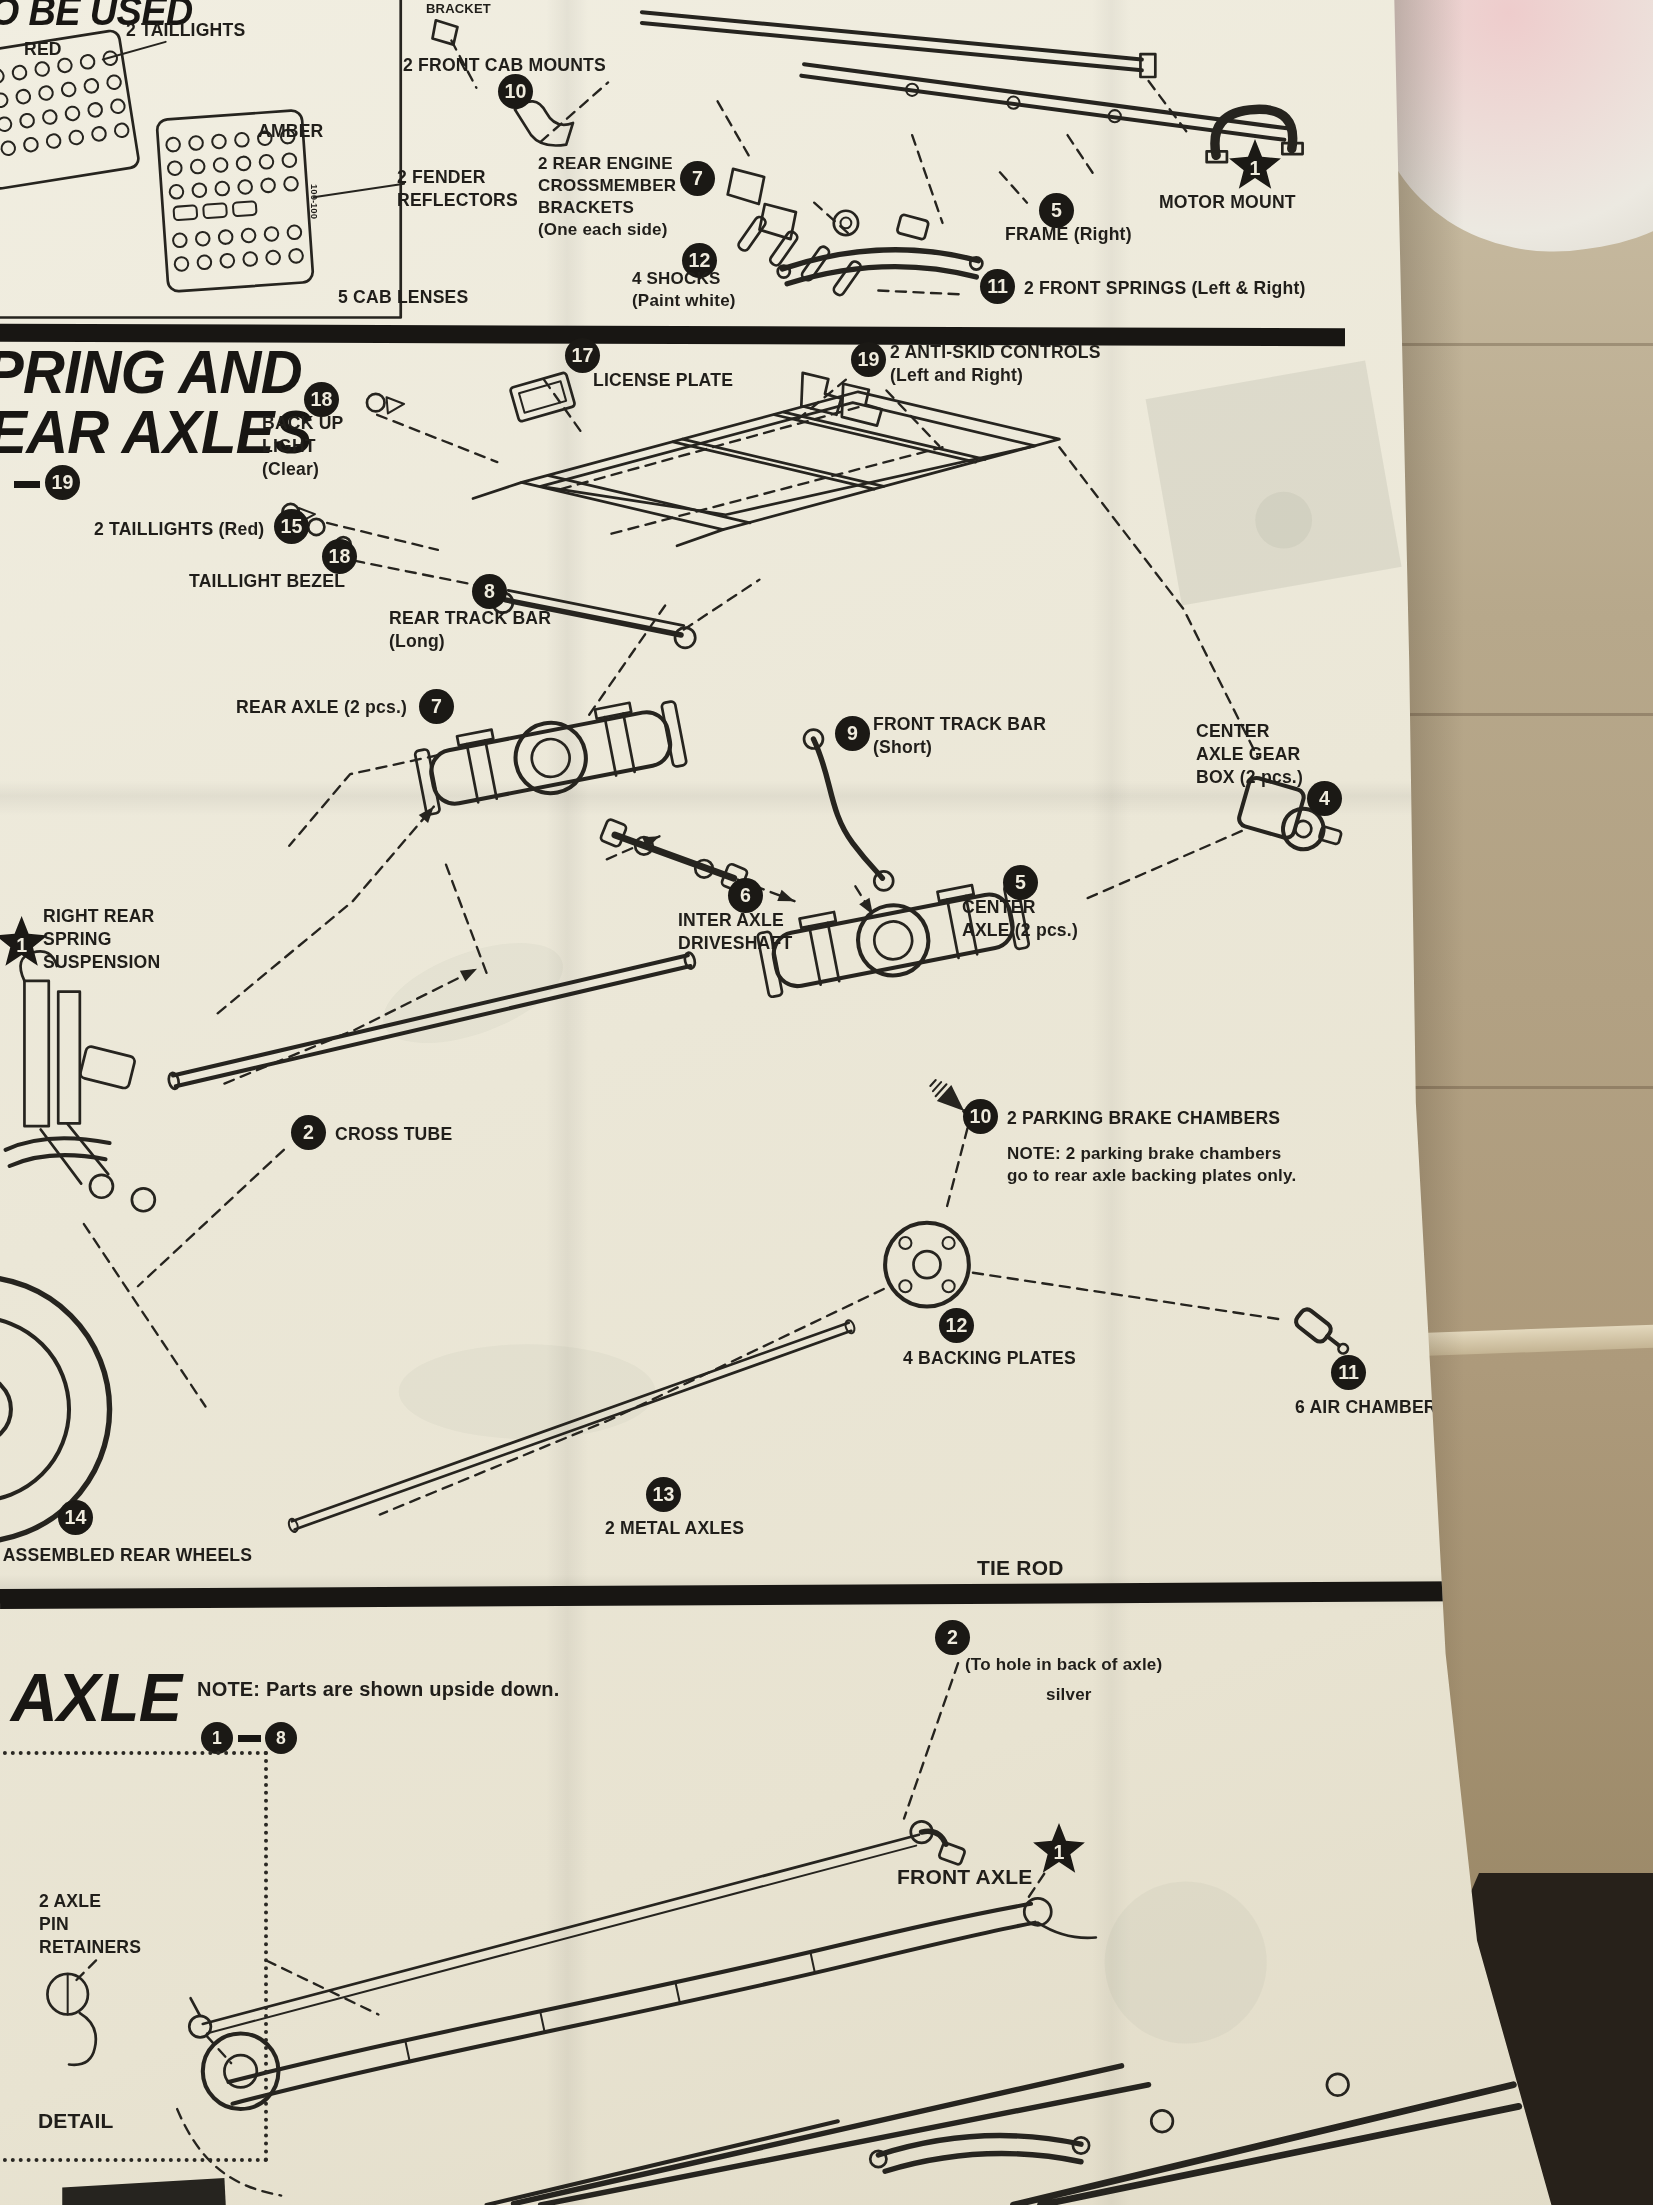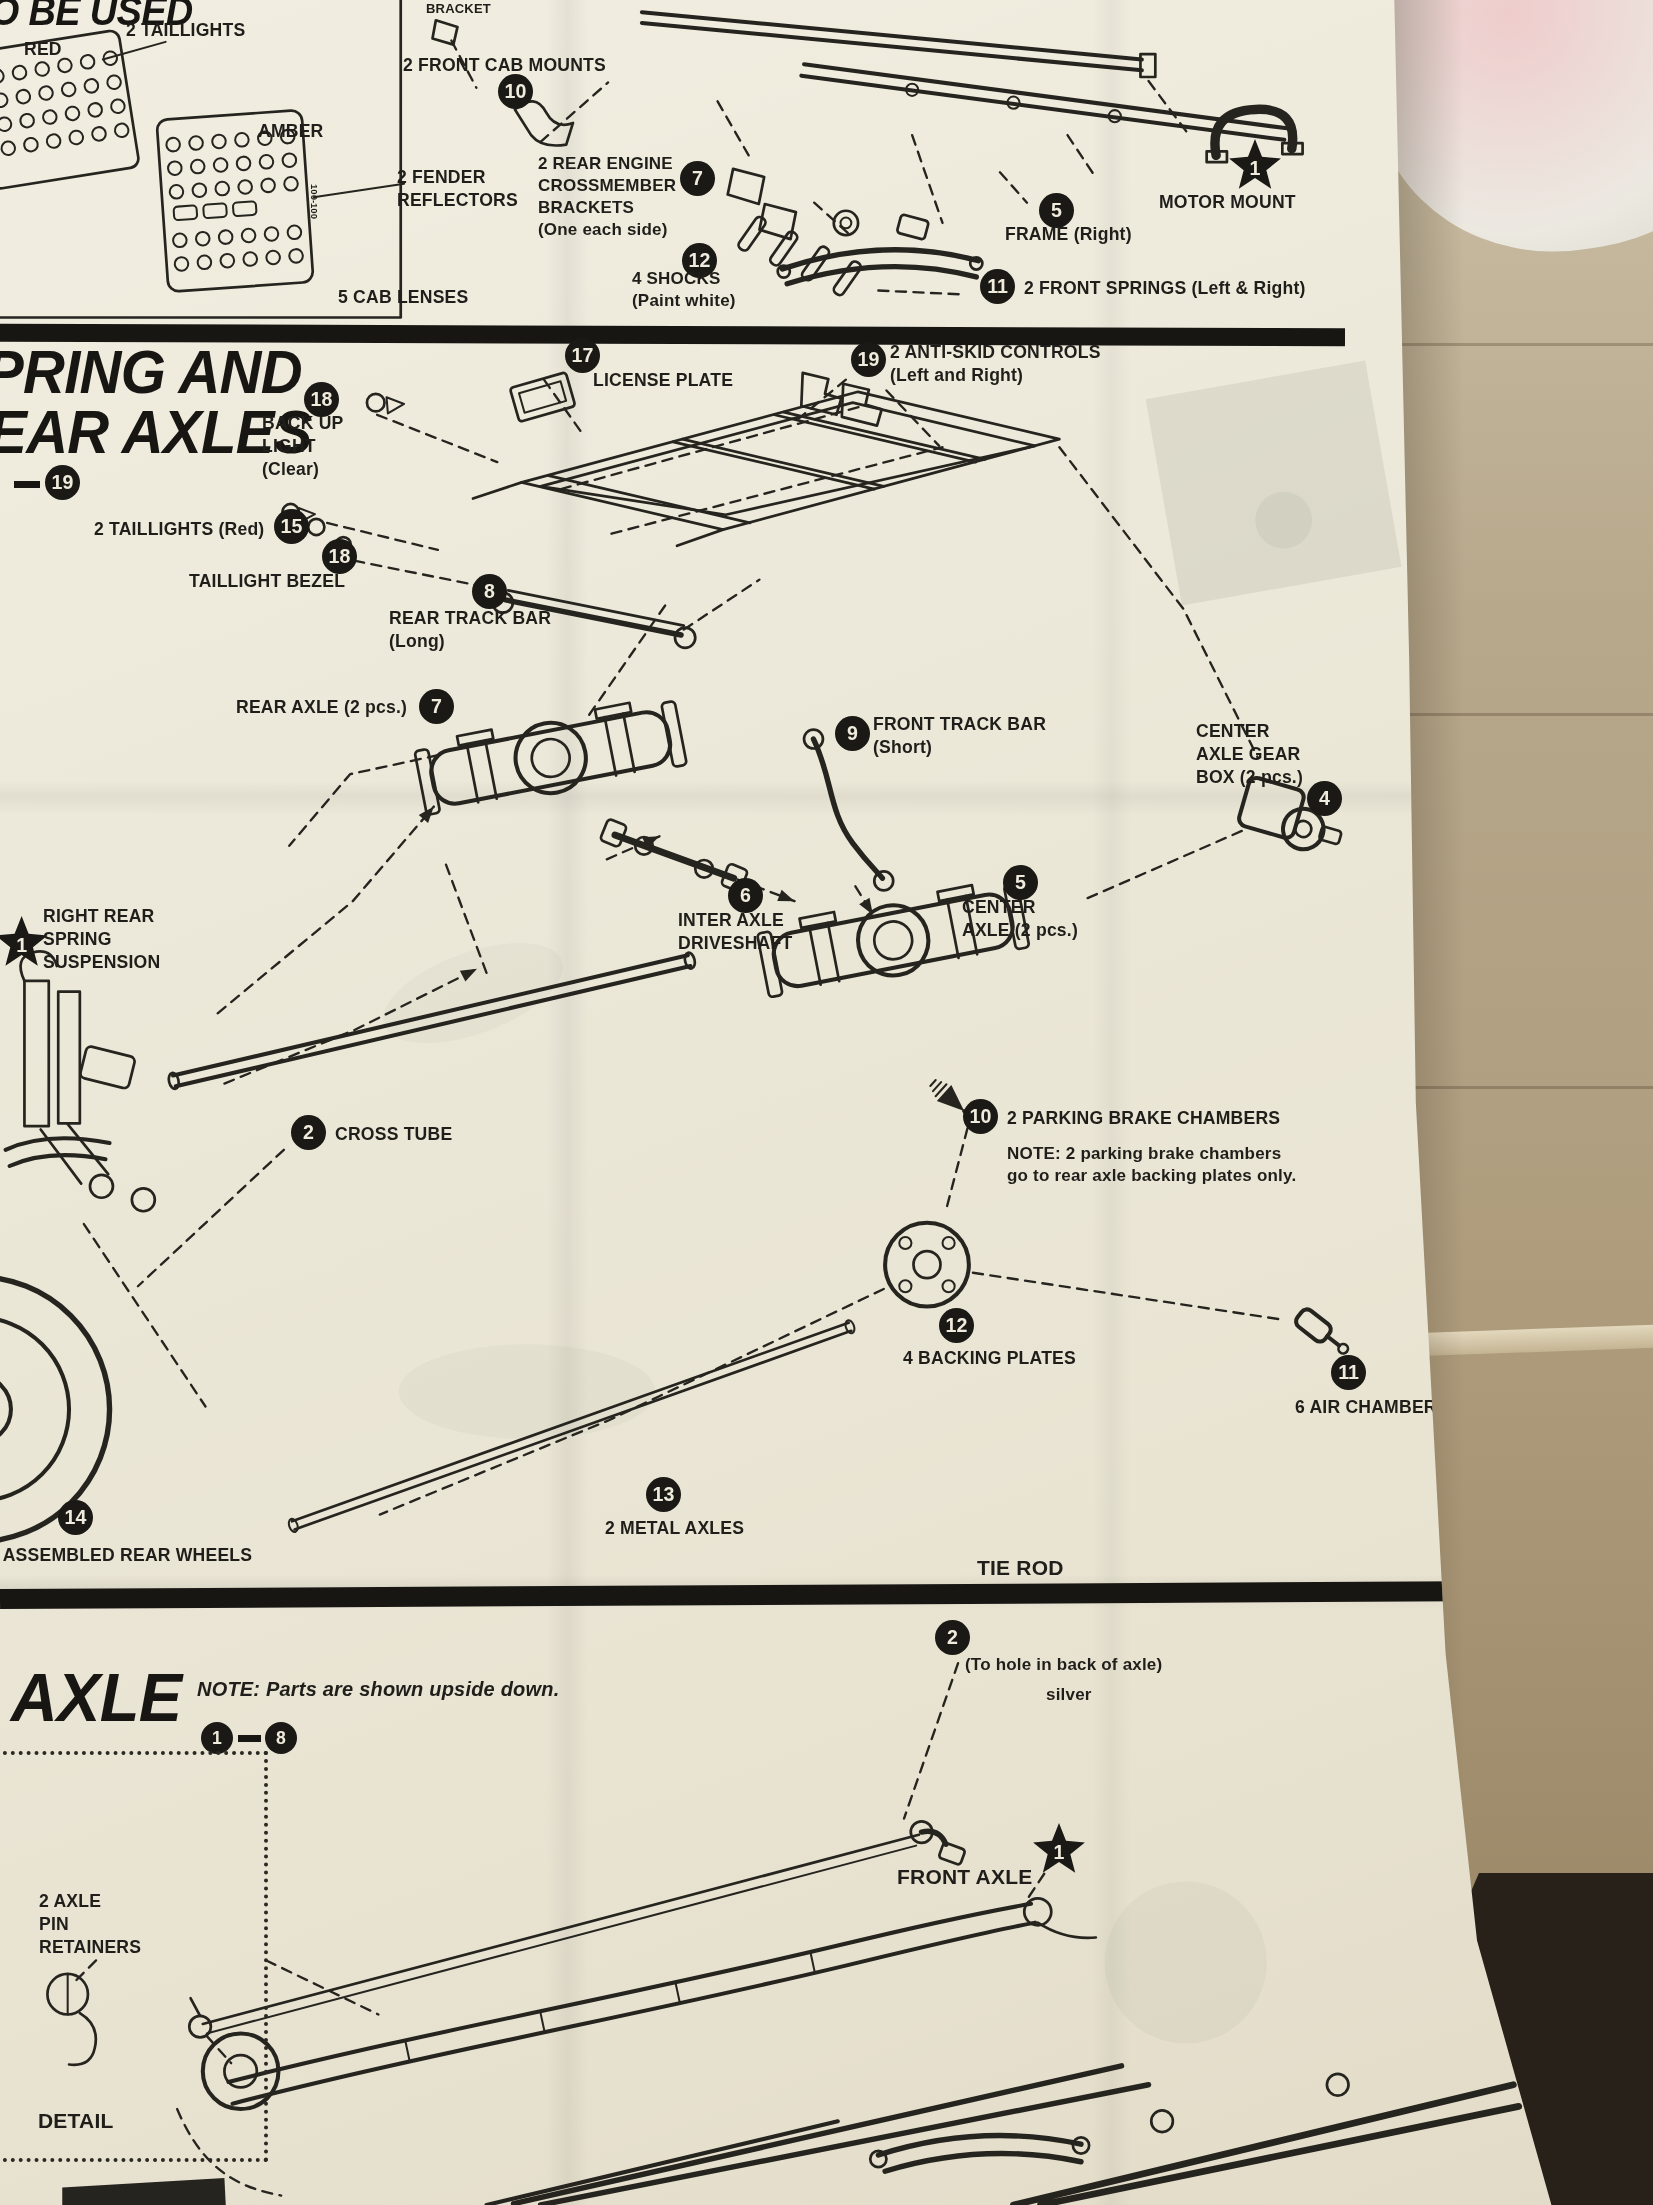--- a/index.html
+++ b/index.html
@@ -436,21 +436,21 @@
   <div class="badge" style="left:1331px;top:1355px">11</div>
   <div class="label" style="left:1295px;top:1396px">6 AIR CHAMBERS</div>
 
   <div class="badge" style="left:646px;top:1477px">13</div>
   <div class="label" style="left:605px;top:1517px">2 METAL AXLES</div>
 
   <div class="badge" style="left:58px;top:1500px">14</div>
   <div class="label" style="left:2.7px;top:1544px">ASSEMBLED REAR WHEELS</div>
 
   <div class="sec-title" style="left:10.8px;top:1657px;font-size:65px">AXLE</div>
-  <div class="label f30" style="left:197px;top:1676px;font-style:italic">NOTE: Parts are shown upside down.</div>
+  <div class="label f30" style="left:197px;top:1676px;">NOTE: Parts are shown upside down.</div>
   <div class="badge sm" style="left:201px;top:1722px">1</div>
   <div class="dashrect" style="left:238px;top:1735px;width:23px;height:6.8px"></div>
   <div class="badge sm" style="left:265px;top:1722px">8</div>
 
   <div class="badge" style="left:935px;top:1620px">2</div>
   <div class="label f31" style="left:977px;top:1554px">TIE ROD</div>
   <div class="label f28" style="left:965px;top:1654px">(To hole in back of axle)</div>
   <div class="label f28" style="left:1046px;top:1684px">silver</div>
 
   <div class="label f31" style="left:897px;top:1863px">FRONT AXLE</div>

